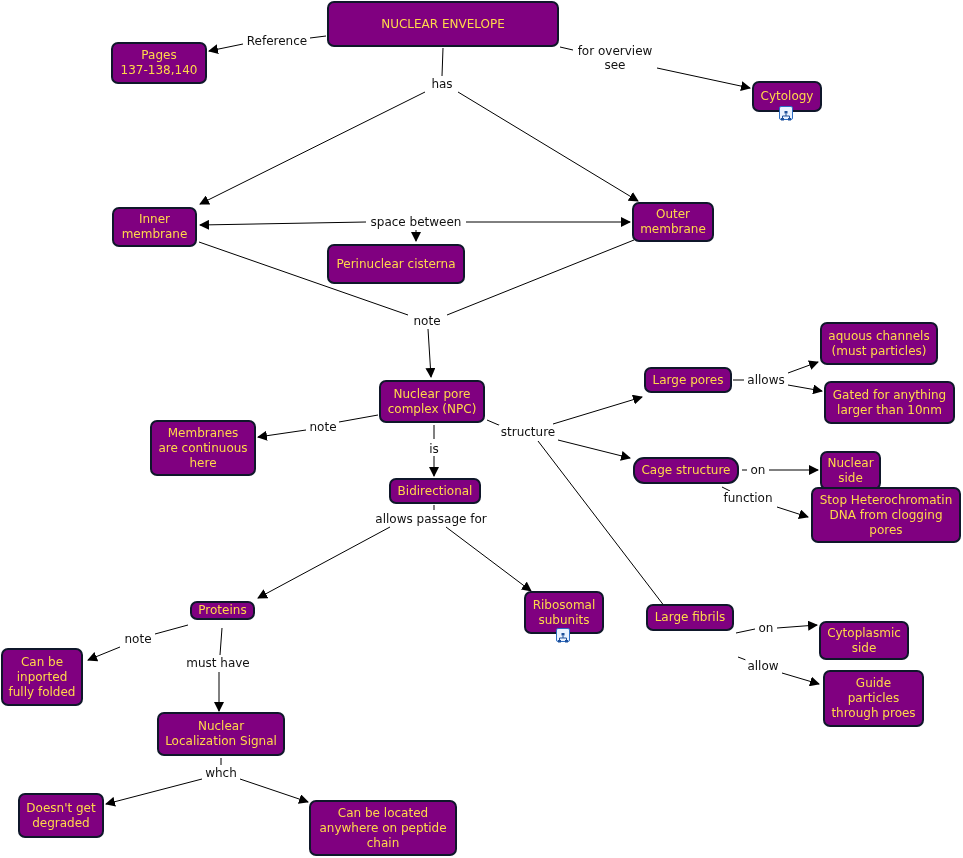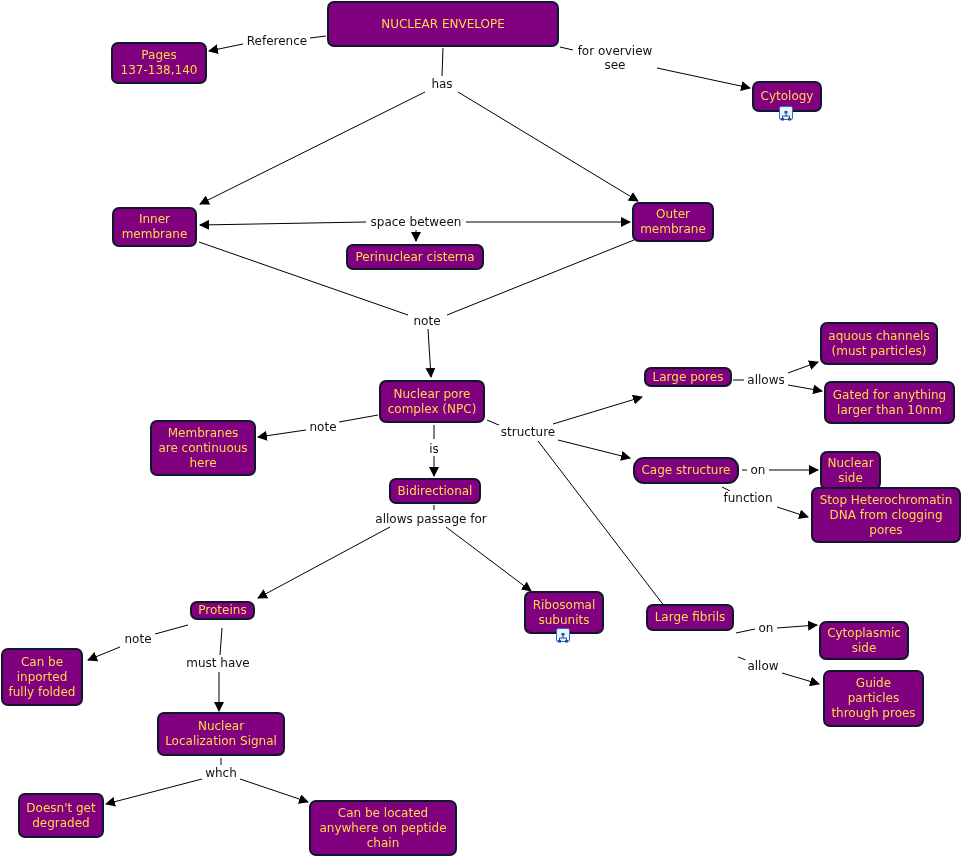--- a/index.html
+++ b/index.html
@@ -90,28 +90,28 @@
 </svg>
 
 <div class="node" style="left:327px;top:1px;width:232px;height:46px;">NUCLEAR ENVELOPE</div>
 <div class="node" style="left:111px;top:42px;width:96px;height:42px;">Pages
 137-138,140</div>
 <div class="node" style="left:752px;top:81px;width:70px;height:31px;">Cytology</div>
 <div class="node" style="left:112px;top:207px;width:85px;height:40px;">Inner
 membrane</div>
 <div class="node" style="left:632px;top:202px;width:82px;height:40px;">Outer
 membrane</div>
-<div class="node" style="left:346px;top:244px;width:138px;height:26px;">Perinuclear cisterna</div>
+<div class="node" style="left:327px;top:244px;width:138px;height:40px;">Perinuclear cisterna</div>
 <div class="node" style="left:379px;top:380px;width:106px;height:43px;">Nuclear pore
 complex (NPC)</div>
 <div class="node" style="left:150px;top:420px;width:106px;height:56px;">Membranes
 are continuous
 here</div>
 <div class="node" style="left:389px;top:478px;width:92px;height:26px;">Bidirectional</div>
-<div class="node" style="left:644px;top:367px;width:88px;height:20px;">Large pores</div>
+<div class="node" style="left:644px;top:367px;width:88px;height:26px;">Large pores</div>
 <div class="node" style="left:820px;top:322px;width:118px;height:43px;">aquous channels
 (must particles)</div>
 <div class="node" style="left:824px;top:381px;width:131px;height:43px;">Gated for anything
 larger than 10nm</div>
 <div class="node" style="left:633px;top:457px;width:106px;height:27px;border-radius:11px;">Cage structure</div>
 <div class="node" style="left:820px;top:451px;width:61px;height:39px;">Nuclear
 side</div>
 <div class="node" style="left:811px;top:487px;width:150px;height:56px;">Stop Heterochromatin
 DNA from  clogging
 pores</div>

